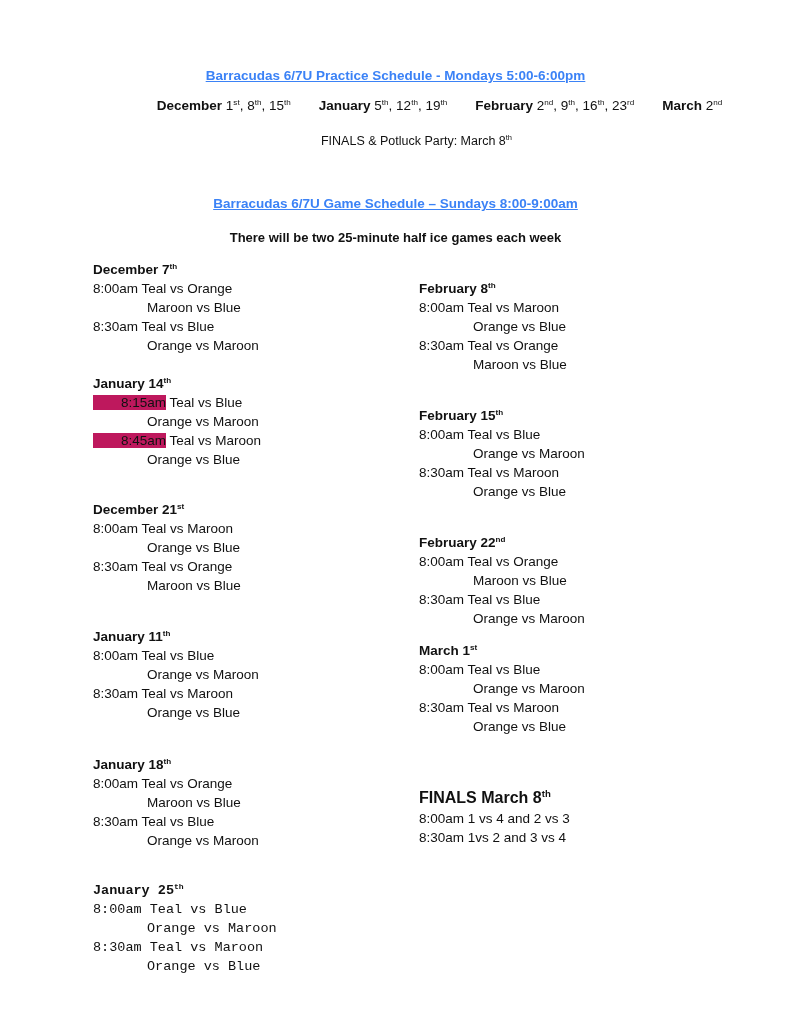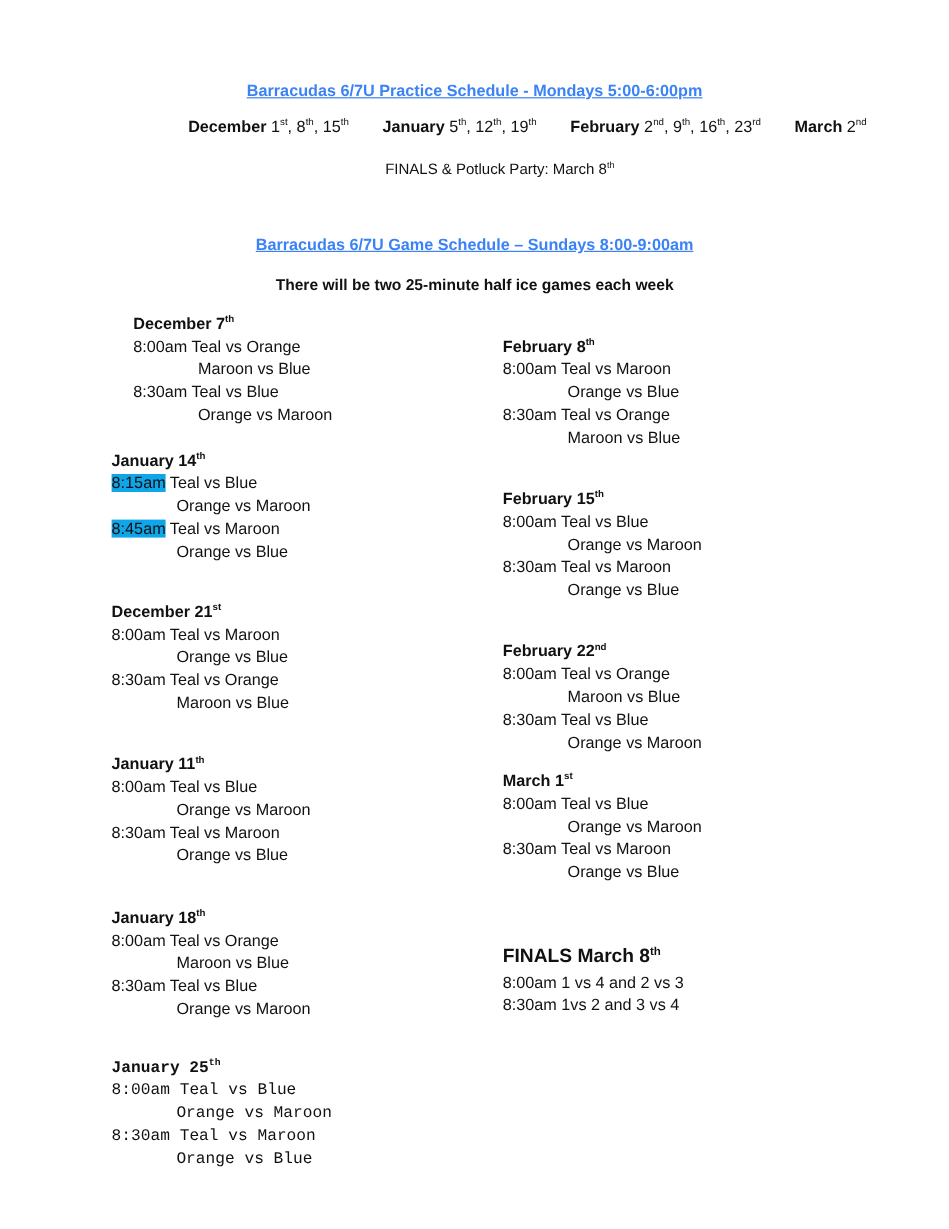--- a/index.html
+++ b/index.html
@@ -20,21 +20,21 @@
   .finals-note {
     position: absolute; top: 134px; left: 0; width: 791px; text-align: center; font-size: 12.5px; margin-left: 21px;
   }
   .subtitle {
     position: absolute; top: 230px; left: 0; width: 791px; text-align: center;
     font-weight: bold; font-size: 13px;
   }
   .week { position: absolute; font-size: 13.5px; line-height: 19px; }
   .week .date { font-weight: bold; }
   .week .line2 { padding-left: 54px; }
-  .hl { background: #0ea5e9; }
+  .hl { background: #be185d; padding-left: 28px; }
   .finals-title { font-weight: bold; font-size: 16px; line-height: 22px; }
 </style>
 </head>
 <body>
 
 <div class="title" style="top:68px;">Barracudas 6/7U Practice Schedule - Mondays 5:00-6:00pm</div>
 
 <div class="practice-row" id="practice-row">
     <span><b>December</b> <span>1</span><sup>st</sup>, <span>8</span><sup>th</sup>, <span>15</span><sup>th</sup></span>
     <span><b>January</b> <span>5</span><sup>th</sup>, <span>12</span><sup>th</sup>, <span>19</span><sup>th</sup></span>
@@ -44,21 +44,21 @@
 
 <div class="finals-note">
   <span>FINALS &amp; Potluck Party: March 8</span><sup>th</sup>
 </div>
 
 <div class="title" style="top:196px;">Barracudas 6/7U Game Schedule – Sundays 8:00-9:00am</div>
 
 <div class="subtitle">There will be two 25-minute half ice games each week</div>
 
 <div id="weeks">
-    <div class="week" style="left: 93px; top: 260px; margin-left: 18px;">
+    <div class="week" style="left: 93px; top: 260px;">
       <div class="date"><span>December 7</span><sup>th</sup></div>
       <div><span>8:00am</span> <span>Teal vs Orange</span></div>
       <div class="line2">Maroon vs Blue</div>
       <div><span>8:30am</span> <span>Teal vs Blue</span></div>
       <div class="line2">Orange vs Maroon</div>
     </div>
     <div class="week" style="left: 93px; top: 374px;">
       <div class="date"><span>January 14</span><sup>th</sup></div>
       <div><span class="hl">8:15am</span> <span>Teal vs Blue</span></div>
       <div class="line2">Orange vs Maroon</div>

